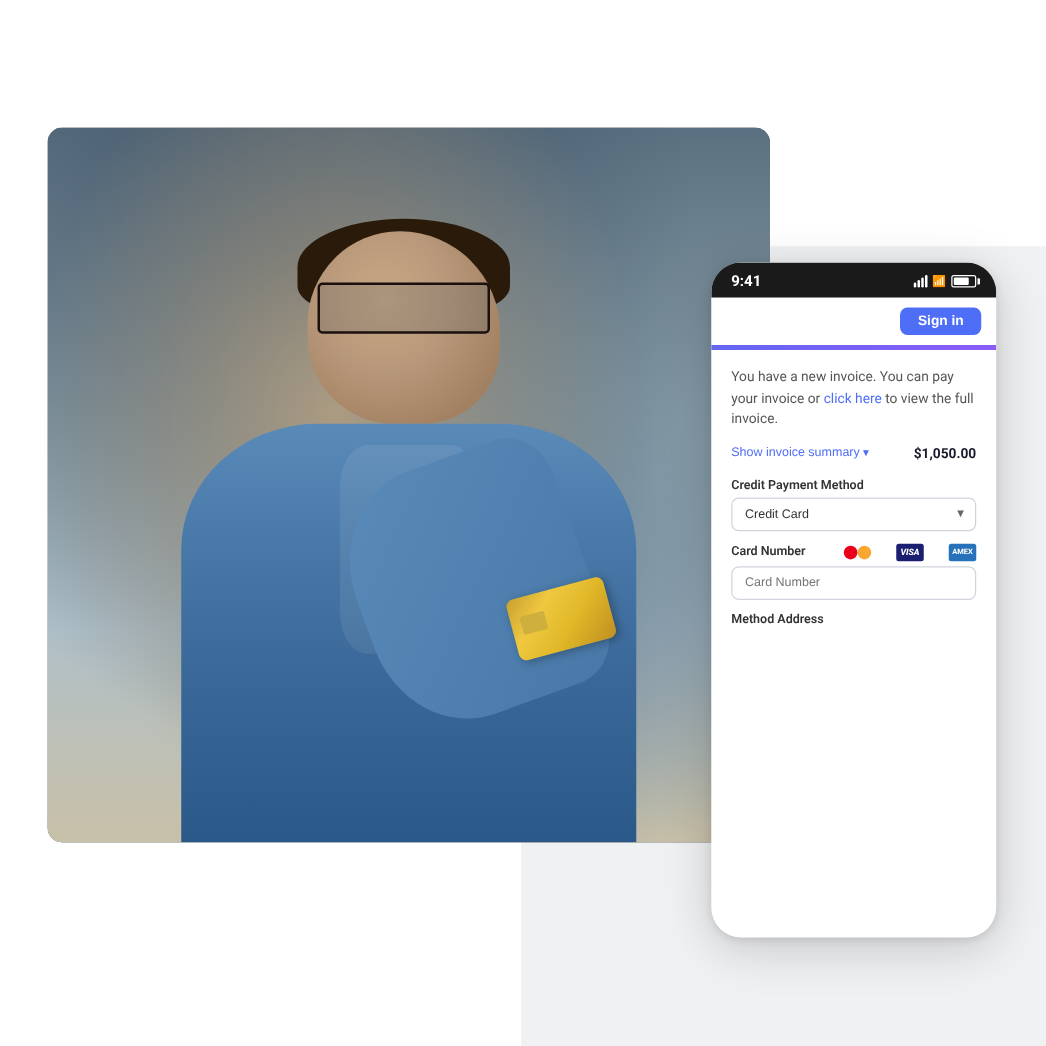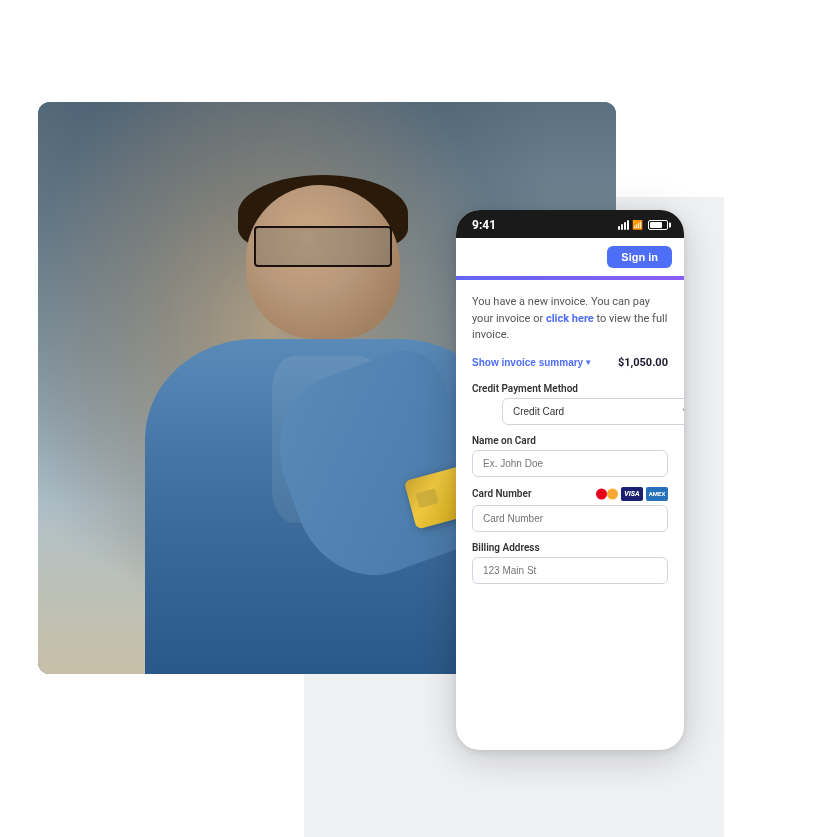--- a/index.html
+++ b/index.html
@@ -8,21 +8,21 @@
       width: 837px;
       height: 837px;
       background: #ffffff;
       font-family: -apple-system, BlinkMacSystemFont, 'Segoe UI', Roboto, sans-serif;
       overflow: hidden;
       position: relative;
     }
 
     .main-container {
       position: relative;
-      width: 724px;
+      width: 837px;
       height: 837px;
     }
 
     
     .bg-gray-shape {
       position: absolute;
       right: 0;
       bottom: 0;
       width: 420px;
       height: 640px;
@@ -194,37 +194,37 @@
 
     .phone-message {
       font-size: 11px;
       color: #555;
       line-height: 1.5;
       margin-bottom: 12px;
     }
 
     .click-here-link {
       color: #4f6ef7;
-      font-weight: 700;
+      font-weight: 400;
     }
 
     .invoice-row {
       display: flex;
       align-items: center;
       justify-content: space-between;
       margin-bottom: 14px;
     }
 
     .invoice-summary-btn {
       display: flex;
       align-items: center;
       gap: 1px;
       color: #4f6ef7;
       font-size: 10px;
-      font-weight: 700;
+      font-weight: 400;
       cursor: pointer;
       background: none;
       border: none;
     }
 
     .chevron-down {
       font-size: 8px;
     }
 
     .invoice-amount {
@@ -253,21 +253,20 @@
       padding: 7px 10px;
       font-size: 10px;
       color: #999;
       outline: none;
       background: #fff;
     }
 
     .select-wrapper {
       position: relative;
       width: 100%;
-      margin-left: 30px;
     }
 
     .form-select {
       width: 100%;
       border: 1px solid #d0d5dd;
       border-radius: 6px;
       padding: 7px 28px 7px 10px;
       font-size: 10px;
       color: #333;
       appearance: none;
@@ -289,21 +288,21 @@
     .card-number-row {
       display: flex;
       align-items: center;
       justify-content: space-between;
       margin-bottom: 4px;
     }
 
     .card-icons {
       display: flex;
       align-items: center;
-      gap: 3px;
+      gap: 20px;
     }
 
     .mastercard-icon {
       position: relative;
       width: 22px;
       height: 14px;
     }
 
     .mc-circle-left {
       position: absolute;
@@ -534,44 +533,39 @@
         <div class="select-wrapper">
           <select class="form-select">
             <option>Credit Card</option>
             <option>Bank Transfer</option>
             <option>PayPal</option>
           </select>
           <span class="select-arrow">▼</span>
         </div>
       </div>
 
-      <div class="form-group">
-        <label class="form-label">Name on Card</label>
-        <input type="text" class="form-input" placeholder="Ex. John Doe" style="">
-      </div>
 
       <div class="form-group">
         <div class="card-number-row">
           <label class="form-label" style="margin-bottom:0">Card Number</label>
           <div class="card-icons">
 
             <div class="mastercard-icon">
               <div class="mc-circle-left"></div>
               <div class="mc-circle-right"></div>
             </div>
 
             <div class="visa-icon">VISA</div>
 
             <div class="amex-icon">AMEX</div>
           </div>
         </div>
         <input type="text" class="form-input" placeholder="Card Number" style="">
       </div>
 
       <div class="form-group">
-        <label class="form-label">Billing Address</label>
-        <input type="text" class="form-input" placeholder="123 Main St" style="">
+        <label class="form-label">Method Address</label>
       </div>
 
     </div>
   </div>
 
 </div>
 
 </body></html>

